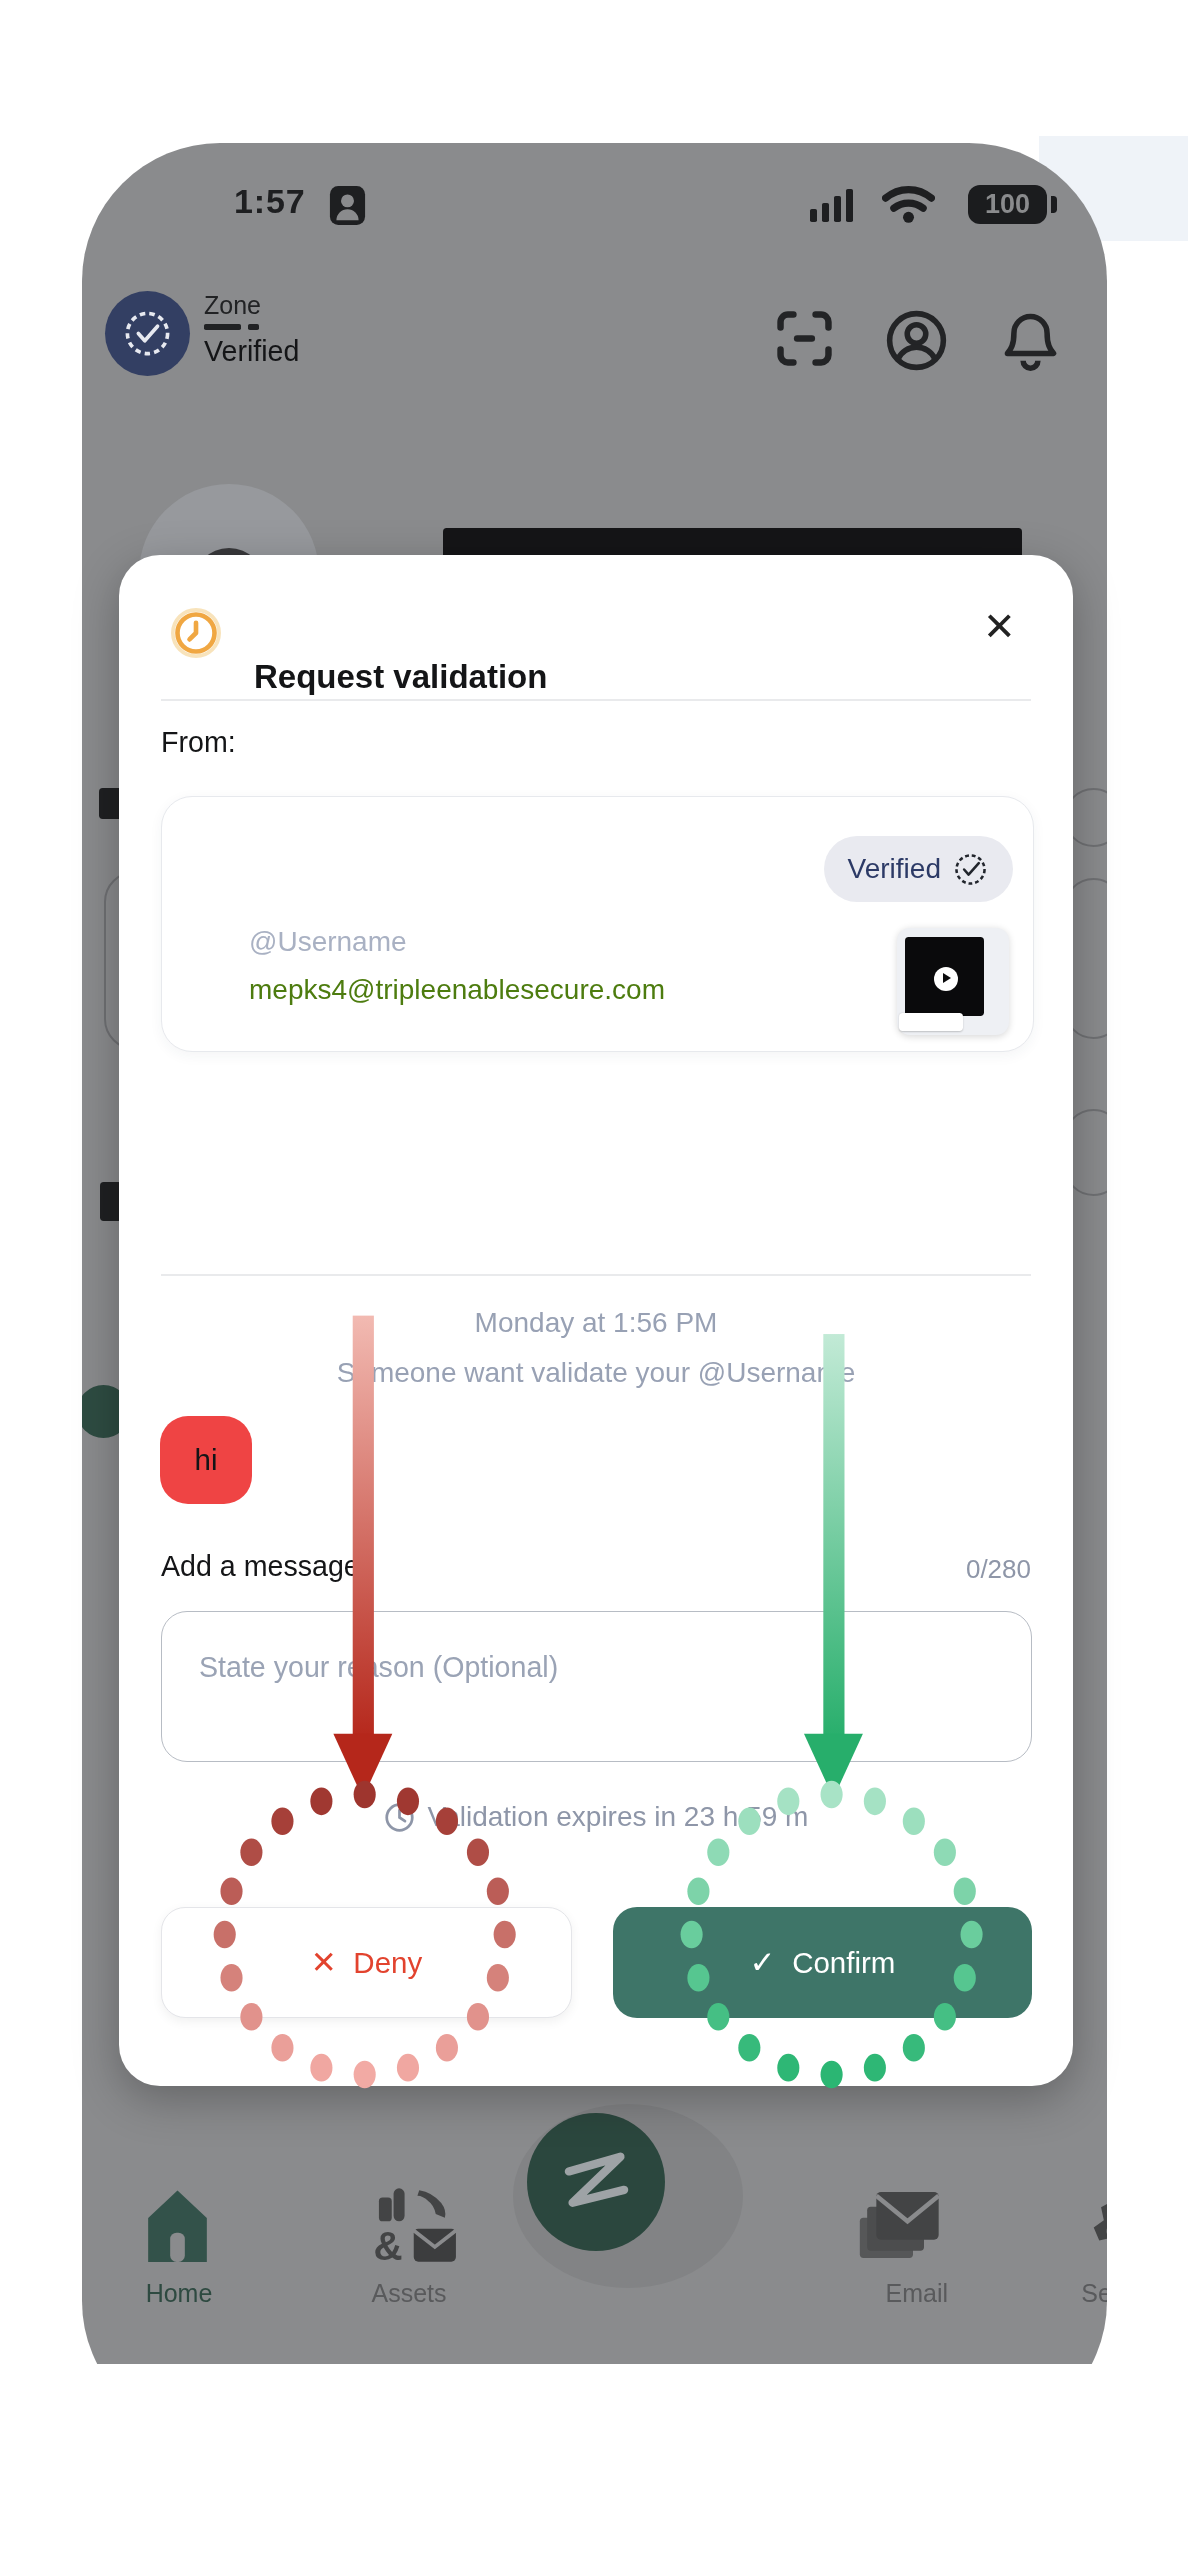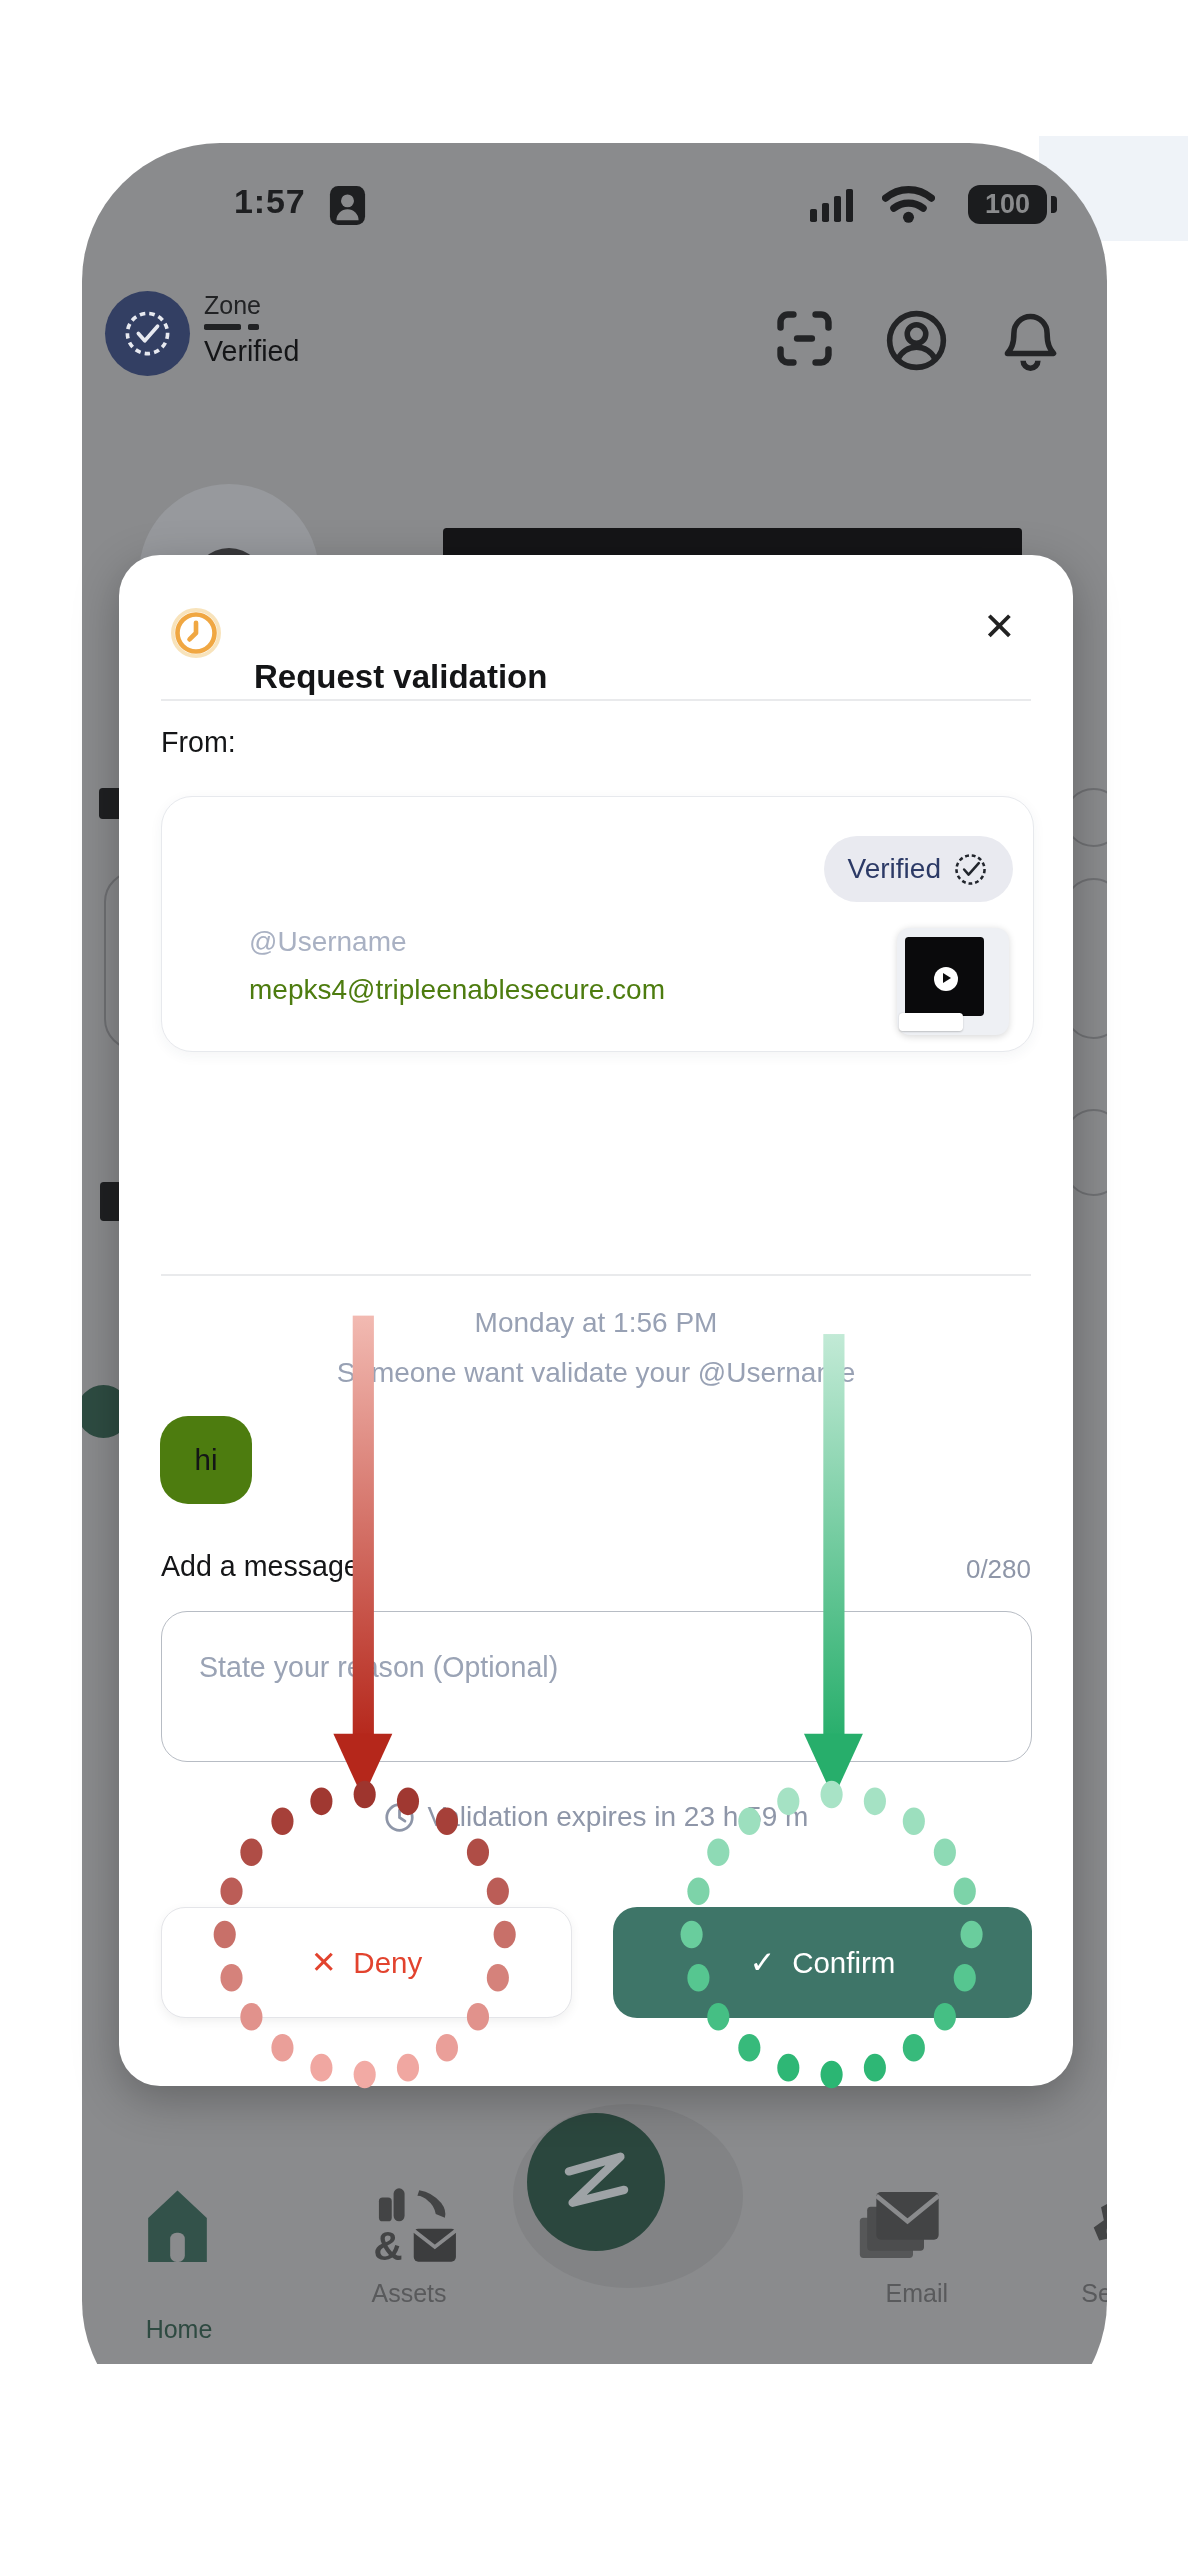--- a/index.html
+++ b/index.html
@@ -32,21 +32,21 @@
   
   .ghost-avatar{left:57px;top:341px;width:180px;height:180px;border-radius:50%;background:#97999d;}
   .ghost-head{left:111px;top:405px;width:72px;height:72px;border-radius:50%;background:#39393b;}
   .redact-bar{left:361px;top:385px;width:579px;height:29.5px;background:#151517;border-radius:3.7px;}
   .frag{border:2.8px solid #6f7073;border-radius:31px;background:transparent;}
   .frag-blob{background:#1f2022;border-radius:3.7px;}
   .frag-green{left:-5.5px;top:1242px;width:53px;height:53px;border-radius:50%;background:#2e4c42;}
 
   
   .nav-label{font-size:25px;color:#595a5c;text-align:center;}
-  .nav-label.home{color:#2e4a41;margin-top:36px;}
+  .nav-label.home{color:#2e4a41;}
   .fab-notch{left:431px;top:1961px;width:230px;height:184px;border-radius:50%;background:#828385;}
   .fab{left:445px;top:1970px;width:138px;height:138px;border-radius:50%;background:#2b473e;display:flex;align-items:center;justify-content:center;}
 
   
   #modal{left:119px;top:555px;width:954px;height:1531px;background:#ffffff;border-radius:41px;
          box-shadow:0 13px 46px rgba(0,0,0,.28);z-index:20;}
   #modal .inner{position:absolute;inset:0;}
   .m-title{left:135px;top:57px;font-size:33px;font-weight:bold;color:#141517;margin-top:46px;}
   .m-close{left:864px;top:52px;font-size:39px;color:#222;line-height:1;cursor:pointer;}
   .m-div{left:42px;right:42px;height:1.8px;background:#e9eaec;}
@@ -61,21 +61,21 @@
   .thumb{right:24px;top:131px;width:112px;height:107px;border-radius:13px;background:#eef0f4;box-shadow:0 1.8px 7.4px rgba(0,0,0,.15);}
   .thumb .vid{position:absolute;left:8.3px;top:9.2px;width:79px;height:79px;background:#0a0a0c;border-radius:3.7px;}
   .thumb .play{position:absolute;left:37px;top:39px;width:24px;height:24px;border-radius:50%;background:#fff;}
   .thumb .play:after{content:"";position:absolute;left:9.2px;top:6.4px;border-left:8.3px solid #0a0a0c;border-top:5.5px solid transparent;border-bottom:5.5px solid transparent;}
   .thumb .cap{position:absolute;left:1.8px;bottom:3.7px;width:64px;height:18.4px;background:#fff;border-radius:3.7px;box-shadow:0 0.9px 1.8px rgba(0,0,0,.2);}
   .asset-line{left:42px;top:525px;font-size:28.6px;color:#141517;}
   .asset-line b{font-weight:bold;}
   .sec-title{left:0;right:0;top:612px;text-align:center;font-size:31px;font-weight:bold;color:#1b1c1e;}
   .ts{left:0;right:0;top:752px;text-align:center;font-size:28px;color:#98a1b4;}
   .notice{left:0;right:0;top:802px;text-align:center;font-size:28px;color:#98a1b4;}
-  .bubble{left:41px;top:861px;min-width:92px;height:88px;background:#4d7c0f;border-radius:28px;
+  .bubble{left:41px;top:861px;min-width:92px;height:88px;background:#ef4444;border-radius:28px;
           display:inline-flex;align-items:center;justify-content:center;font-size:29.5px;color:#141517;padding:0 28px;box-sizing:border-box;}
   .msg-label{left:42px;top:995px;font-size:28.6px;color:#141517;}
   .counter{right:42px;top:999px;font-size:26px;color:#8e96a8;}
   .reason{left:42px;top:1056px;width:871px;height:151px;border:1.8px solid #b7bcc4;border-radius:26px;box-sizing:border-box;
           padding:39px 37px;font-size:28.6px;color:#30343c;font-family:"Liberation Sans",sans-serif;resize:none;outline:none;background:#fff;}
   .reason::placeholder{color:#9aa3b5;}
   .expiry{left:0;right:0;top:1246px;display:flex;align-items:center;justify-content:center;gap:13px;
           font-size:28px;color:#8e96a8;}
   .btn{top:1352px;height:111px;border-radius:24px;display:flex;align-items:center;justify-content:center;gap:16.6px;
        font-size:29.5px;cursor:pointer;box-sizing:border-box;}

